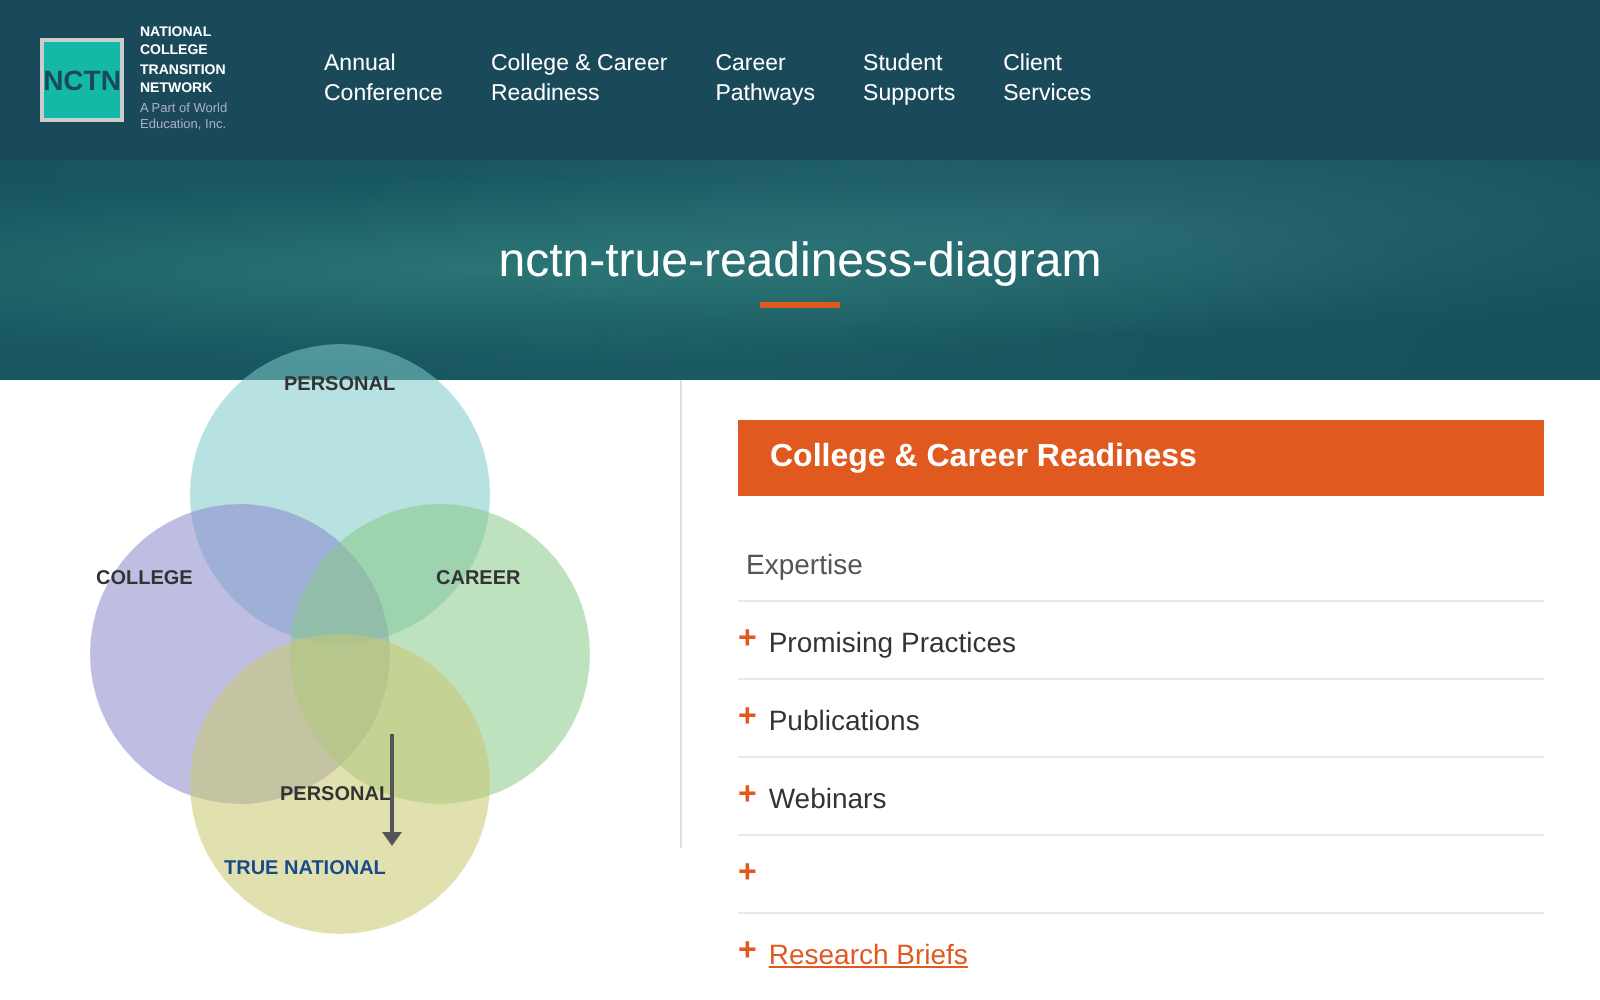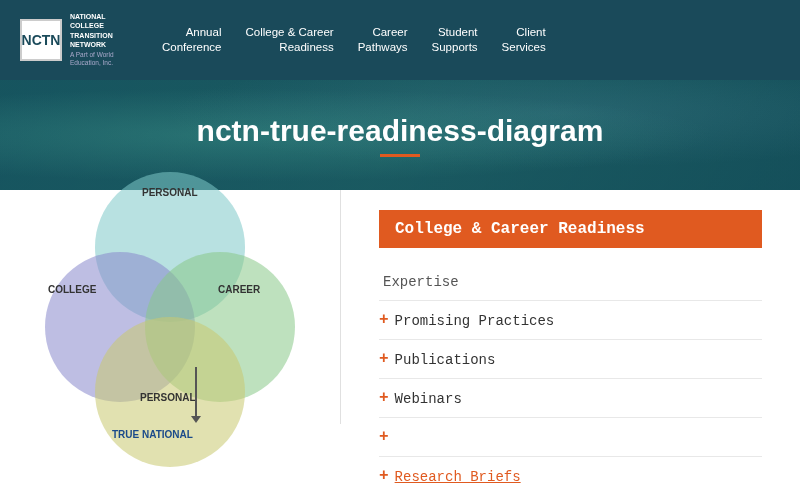--- a/index.html
+++ b/index.html
@@ -13,21 +13,21 @@
       padding: 0 20px;
       height: 80px;
       position: relative;
     }
     .logo-area {
       display: flex;
       align-items: center;
       min-width: 120px;
     }
     .logo-box {
-      background-color: #ffffff;
+      background-color: #14b8a6;
       width: 42px;
       height: 42px;
       display: flex;
       align-items: center;
       justify-content: center;
       margin-right: 8px;
       font-weight: bold;
       font-size: 14px;
       color: #1a4a5a;
       border: 2px solid #ccc;
@@ -41,21 +41,21 @@
     nav {
       display: flex;
       align-items: center;
       flex: 1;
       justify-content: flex-start;
       padding-left: 10px;
     }
     .nav-item {
       color: white;
       font-size: 11.5px;
-      text-align: right;
+      text-align: left;
       padding: 0 12px;
       cursor: pointer;
       line-height: 1.3;
       white-space: nowrap;
     }
 
     
     .hero {
       background: linear-gradient(rgba(20,80,90,0.65), rgba(20,80,90,0.65)),
                   linear-gradient(120deg, #2a7a8a 0%, #4aaa9a 50%, #1a5060 100%);
@@ -74,22 +74,22 @@
     }
     .hero-overlay {
       position: absolute;
       inset: 0;
       background:
         radial-gradient(ellipse at 30% 50%, rgba(80,180,160,0.3) 0%, transparent 60%),
         radial-gradient(ellipse at 70% 30%, rgba(100,160,180,0.2) 0%, transparent 50%);
     }
     .hero-title {
       color: white;
-      font-size: 30px;
-      font-weight: bold;
+      font-size: 24px;
+      font-weight: normal;
       position: relative;
       z-index: 1;
       text-align: center;
     }
     .hero-underline {
       width: 40px;
       height: 3px;
       background: #e05a20;
       margin: 6px auto 0;
       position: relative;
@@ -178,23 +178,22 @@
       left: -4px;
       border-left: 5px solid transparent;
       border-right: 5px solid transparent;
       border-top: 7px solid #555;
     }
 
     
     .sidebar {
       flex: 1;
       background: white;
-      padding: 20px 38px;
+      padding: 20px 28px;
       border-left: 1px solid #e0e0e0;
-      font-family: Liberation Mono, monospace;
     }
     .sidebar-header {
       background: #e05a20;
       color: white;
       font-size: 16px;
       font-weight: bold;
       padding: 10px 16px;
       margin-bottom: 16px;
     }
     .sidebar-item {

